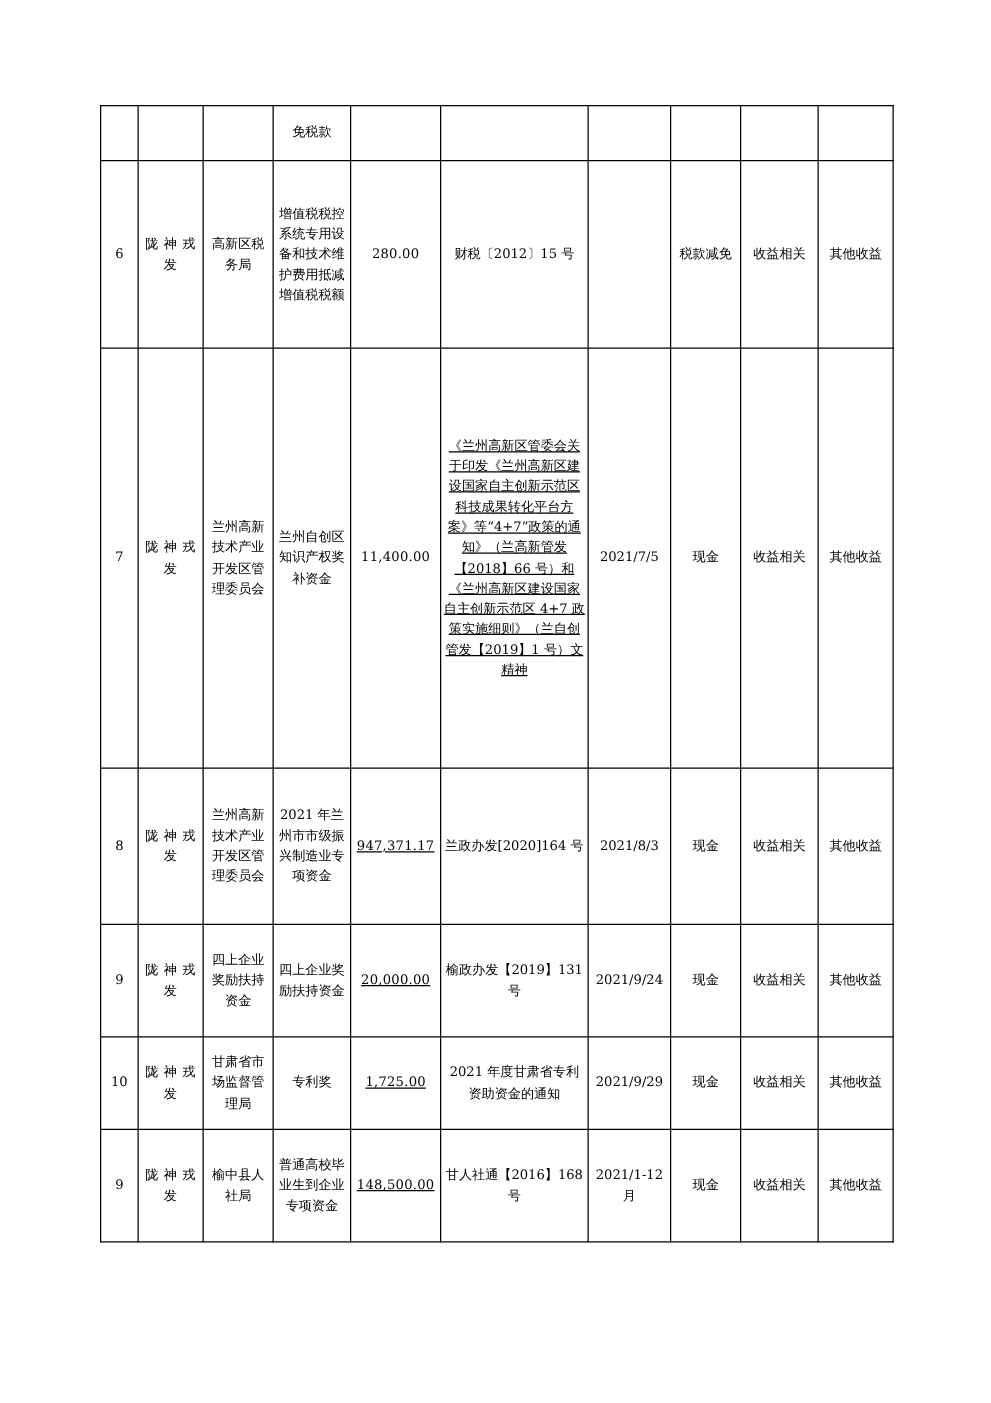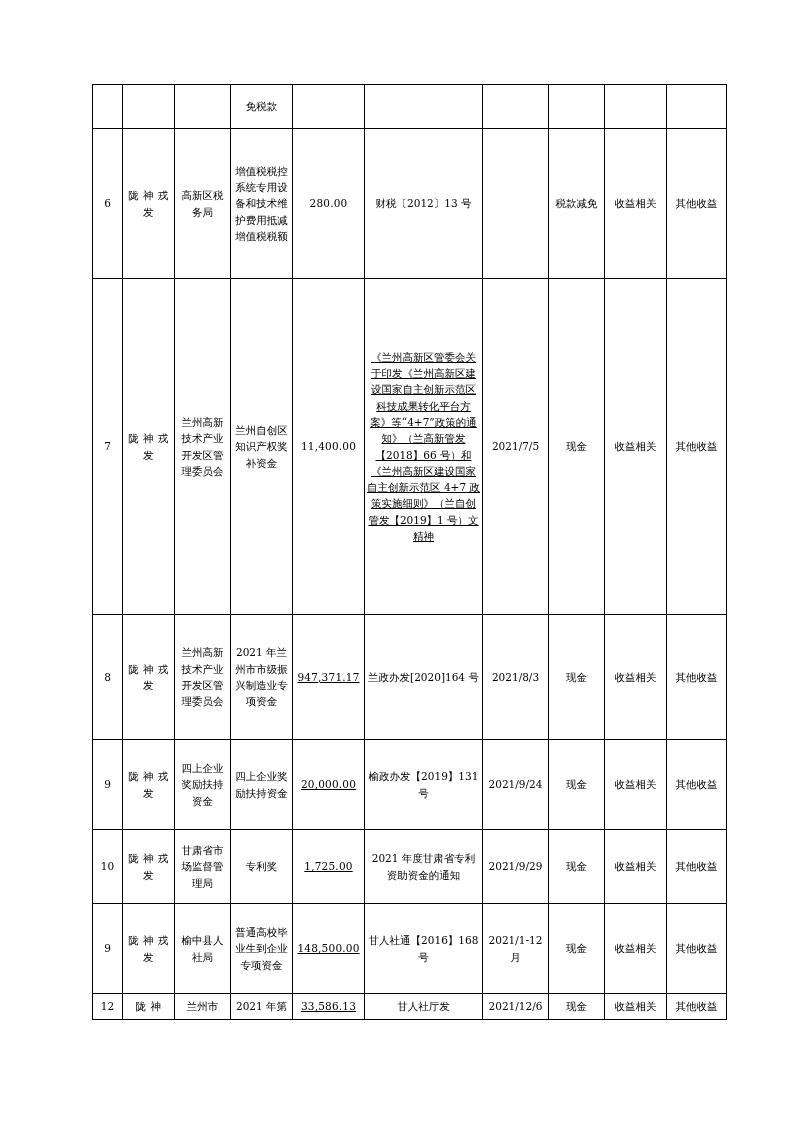--- a/index.html
+++ b/index.html
@@ -26,21 +26,20 @@
   .table-wrap {
     position: absolute;
     left: 80px;
     top: 84px;
     width: 634px;
   }
   table.grant-table {
     border-collapse: collapse;
     table-layout: fixed;
     width: 634px;
-    margin-left: 12px;
   }
   table.grant-table td {
     border: 1px solid #000000;
     vertical-align: middle;
     text-align: center;
     font-size: 10.5px;
     line-height: 1.55;
     padding: 3px 2px;
     font-family: "DejaVu Serif", "Liberation Serif", serif;
     word-wrap: break-word;
@@ -117,21 +116,21 @@
           <td></td>
           <td></td>
         </tr>
 
         <tr style="height:150px">
           <td class="cell-idx">6</td>
           <td class="cell-org">陇 神 戎发</td>
           <td>高新区税务局</td>
           <td class="cell-left">增值税税控系统专用设备和技术维护费用抵减增值税税额</td>
           <td class="cell-amt">280.00</td>
-          <td>财税〔2012〕13 号</td>
+          <td>财税〔2012〕15 号</td>
           <td></td>
           <td>税款减免</td>
           <td>收益相关</td>
           <td>其他收益</td>
         </tr>
 
         <tr style="height:336px">
           <td class="cell-idx">7</td>
           <td class="cell-org">陇 神 戎发</td>
           <td>兰州高新技术产业开发区管理委员会</td>
@@ -189,28 +188,16 @@
           <td>榆中县人社局</td>
           <td class="cell-left">普通高校毕业生到企业专项资金</td>
           <td class="cell-amt nowrap-amt">148,500.00</td>
           <td>甘人社通【2016】168 号</td>
           <td>2021/1-12 月</td>
           <td>现金</td>
           <td>收益相关</td>
           <td>其他收益</td>
         </tr>
 
-        <tr style="height:26px">
-          <td class="cell-idx">12</td>
-          <td class="cell-org">陇 神</td>
-          <td>兰州市</td>
-          <td class="cell-left">2021 年第</td>
-          <td class="cell-amt nowrap-amt">33,586.13</td>
-          <td>甘人社厅发</td>
-          <td>2021/12/6</td>
-          <td>现金</td>
-          <td>收益相关</td>
-          <td>其他收益</td>
-        </tr>
       </tbody>
     </table>
   </div>
 </div>
 
 </body></html>

